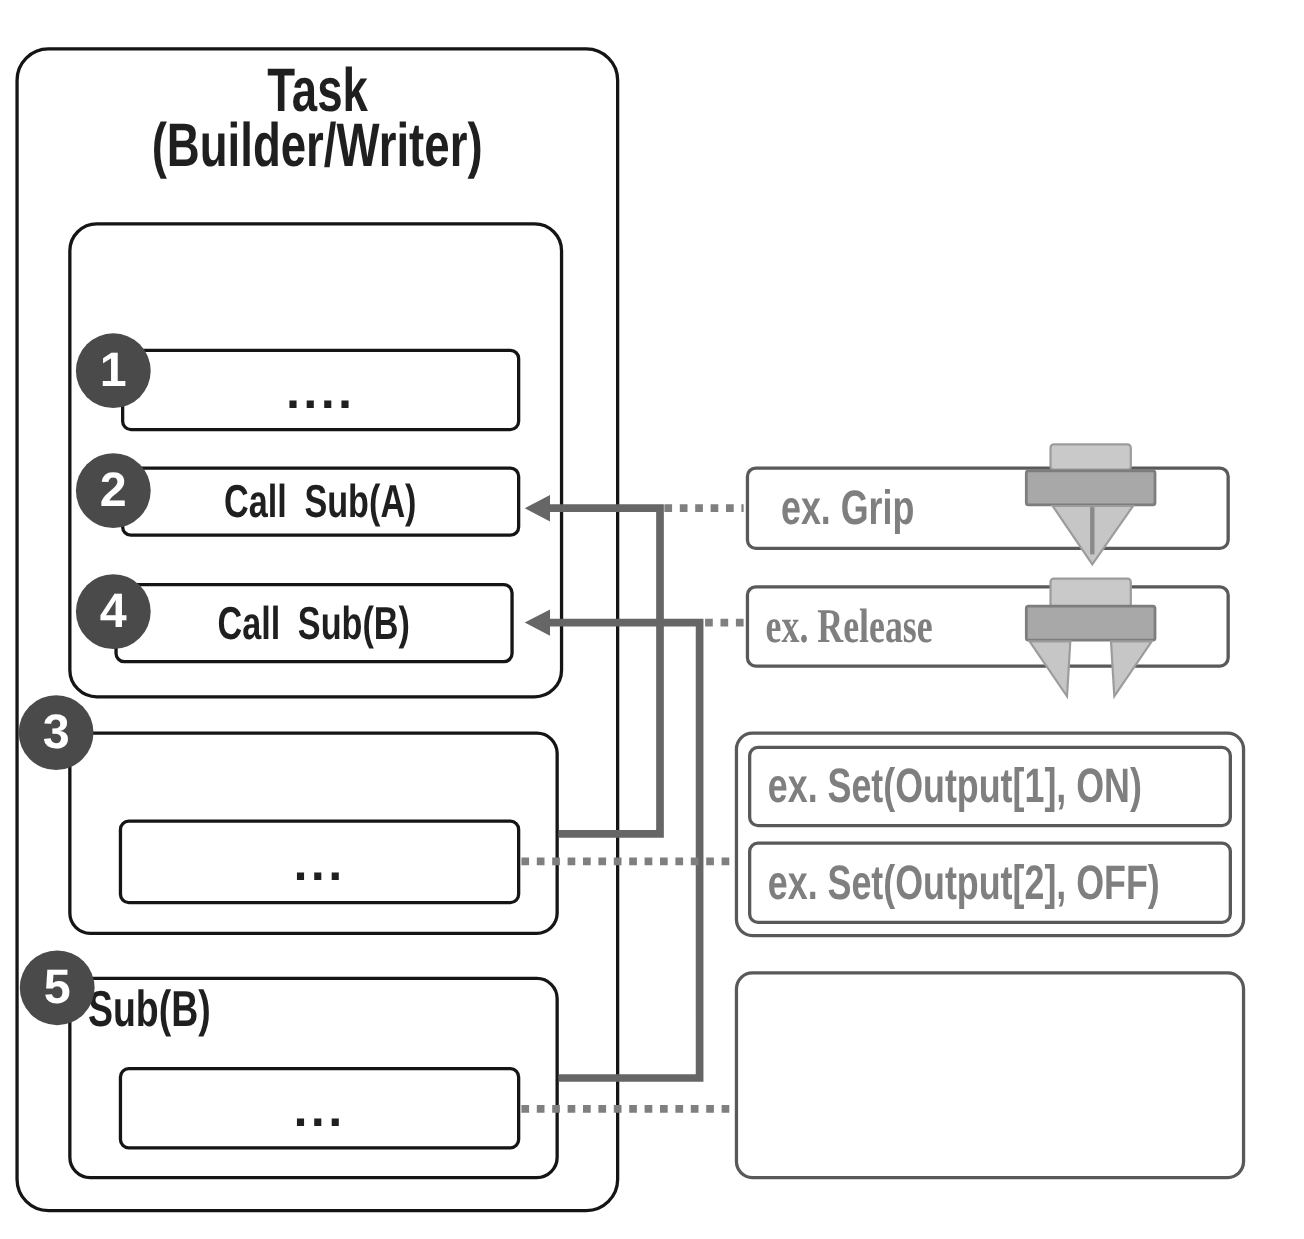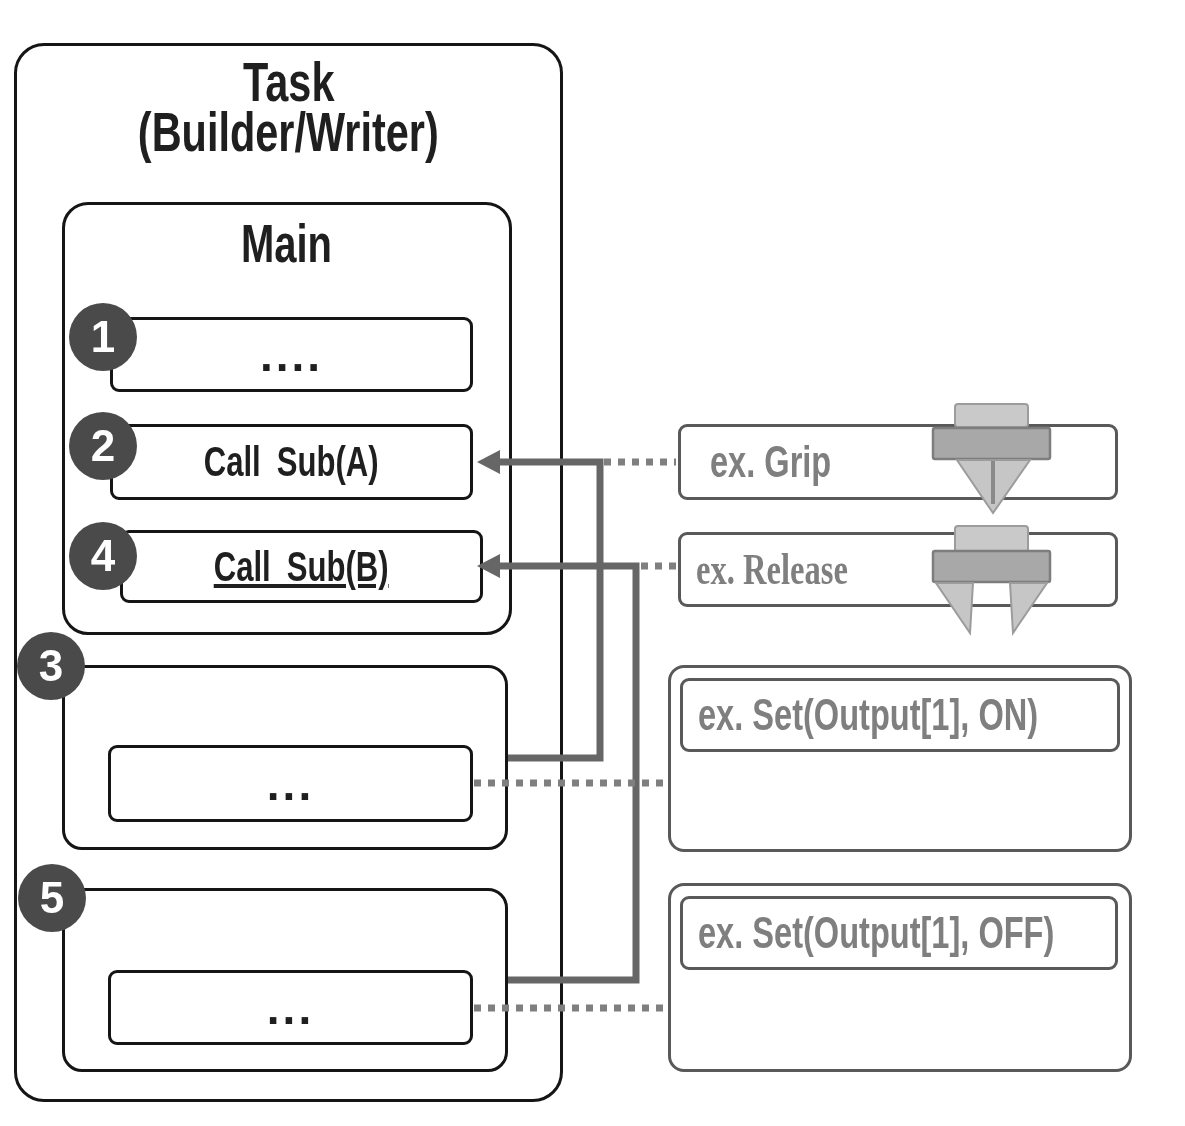--- a/index.html
+++ b/index.html
@@ -39,78 +39,78 @@
 <div id="canvas">
 
   <div class="abs blackbox box-z" style="left:14px;top:43px;width:549px;height:1059px;border-radius:30px;"></div>
 
   <div class="abs dark-text" style="left:14px;top:57px;width:549px;text-align:center;font-size:56px;line-height:50px;z-index:3;">
     <span class="cond">Task</span><br>
     <span class="cond">(Builder/Writer)</span>
   </div>
 
   <div class="abs blackbox box-z" style="left:62px;top:202px;width:450px;height:433px;border-radius:26px;"></div>
-  <div class="abs dark-text" style="left:62px;top:216px;width:450px;text-align:center;font-size:54px;line-height:54px;z-index:3;">
-    <span class="cond">Main</span>
-  </div>
 
   <div class="abs blackbox center box-z dark-text dots" style="left:110px;top:317px;width:363px;height:75px;border-radius:9px;">
     <span>....</span>
   </div>
   <div class="abs badge" style="left:69px;top:303px;width:68px;height:68px;">
     <span>1</span>
   </div>
 
-  <div class="abs blackbox center box-z dark-text steplabel" style="left:110px;top:424px;width:363px;height:76px;border-radius:9px;">
+  <div class="abs blackbox center box-z dark-text steplabel" style="left:110px;top:424px;width:363px;height:64px;border-radius:9px;">
     <span class="cond">Call Sub(A)</span>
   </div>
   <div class="abs badge" style="left:69px;top:412px;width:68px;height:68px;">
     <span>2</span>
   </div>
 
-  <div class="abs blackbox center box-z dark-text steplabel" style="left:120px;top:530px;width:363px;height:73px;border-radius:9px;text-decoration:underline;">
+  <div class="abs blackbox center box-z dark-text steplabel" style="left:104px;top:530px;width:363px;height:73px;border-radius:9px;">
     <span class="cond">Call Sub(B)</span>
   </div>
   <div class="abs badge" style="left:69px;top:522px;width:68px;height:68px;">
     <span>4</span>
   </div>
 
   <div class="abs blackbox box-z" style="left:62px;top:665px;width:446px;height:185px;border-radius:20px;"></div>
   <div class="abs blackbox center box-z dark-text dots" style="left:108px;top:745px;width:365px;height:77px;border-radius:9px;">
     <span>...</span>
   </div>
   <div class="abs badge" style="left:17px;top:632px;width:68px;height:68px;">
     <span>3</span>
   </div>
 
   <div class="abs blackbox box-z" style="left:62px;top:888px;width:446px;height:184px;border-radius:20px;"></div>
+  <div class="abs dark-text" style="left:80px;top:894px;font-size:46px;line-height:46px;z-index:3;">
+    <span class="cond-l">Sub(B)</span>
+  </div>
   <div class="abs blackbox center box-z dark-text dots" style="left:108px;top:970px;width:365px;height:75px;border-radius:9px;">
     <span>...</span>
   </div>
   <div class="abs badge" style="left:18px;top:864px;width:68px;height:68px;">
     <span>5</span>
   </div>
 
   <div class="abs graybox center box-z gray-text exlabel" style="left:678px;top:424px;width:440px;height:76px;border-radius:9px;padding-left:29px;">
     <span class="cond-l">ex. Grip</span>
   </div>
 
   <div class="abs graybox center box-z gray-text exlabel" style="left:678px;top:532px;width:440px;height:75px;border-radius:9px;font-family:Liberation Serif, serif;">
     <span class="cond-l">ex. Release</span>
   </div>
 
   <div class="abs graybox box-z" style="left:668px;top:665px;width:464px;height:187px;border-radius:16px;"></div>
   <div class="abs graybox center box-z gray-text exlabel" style="left:680px;top:678px;width:440px;height:74px;border-radius:9px;">
     <span class="cond-l">ex. Set(Output[1], ON)</span>
   </div>
+  <div class="abs graybox center box-z gray-text exlabel" style="left:680px;top:765px;width:440px;height:75px;border-radius:9px;">
+    <span class="cond-l">ex. Set(Output[2], OFF)</span>
+  </div>
 
   <div class="abs graybox box-z" style="left:668px;top:883px;width:464px;height:189px;border-radius:16px;"></div>
-  <div class="abs graybox center box-z gray-text exlabel" style="left:680px;top:896px;width:438px;height:74px;border-radius:9px;">
-    <span class="cond-l">ex. Set(Output[1], OFF)</span>
-  </div>
 
   <svg id="overlay" width="1185" height="1126" viewBox="0 0 1185 1126">
 
     <g>
       <path d="M 508 758 H 600 V 462 H 499" fill="none" stroke="#666666" stroke-width="7"></path>
       <polygon points="477,462 500,450 500,474" fill="#666666"></polygon>
     </g>
 
     <g>
       <path d="M 508 980 H 636 V 566 H 499" fill="none" stroke="#666666" stroke-width="7"></path>

